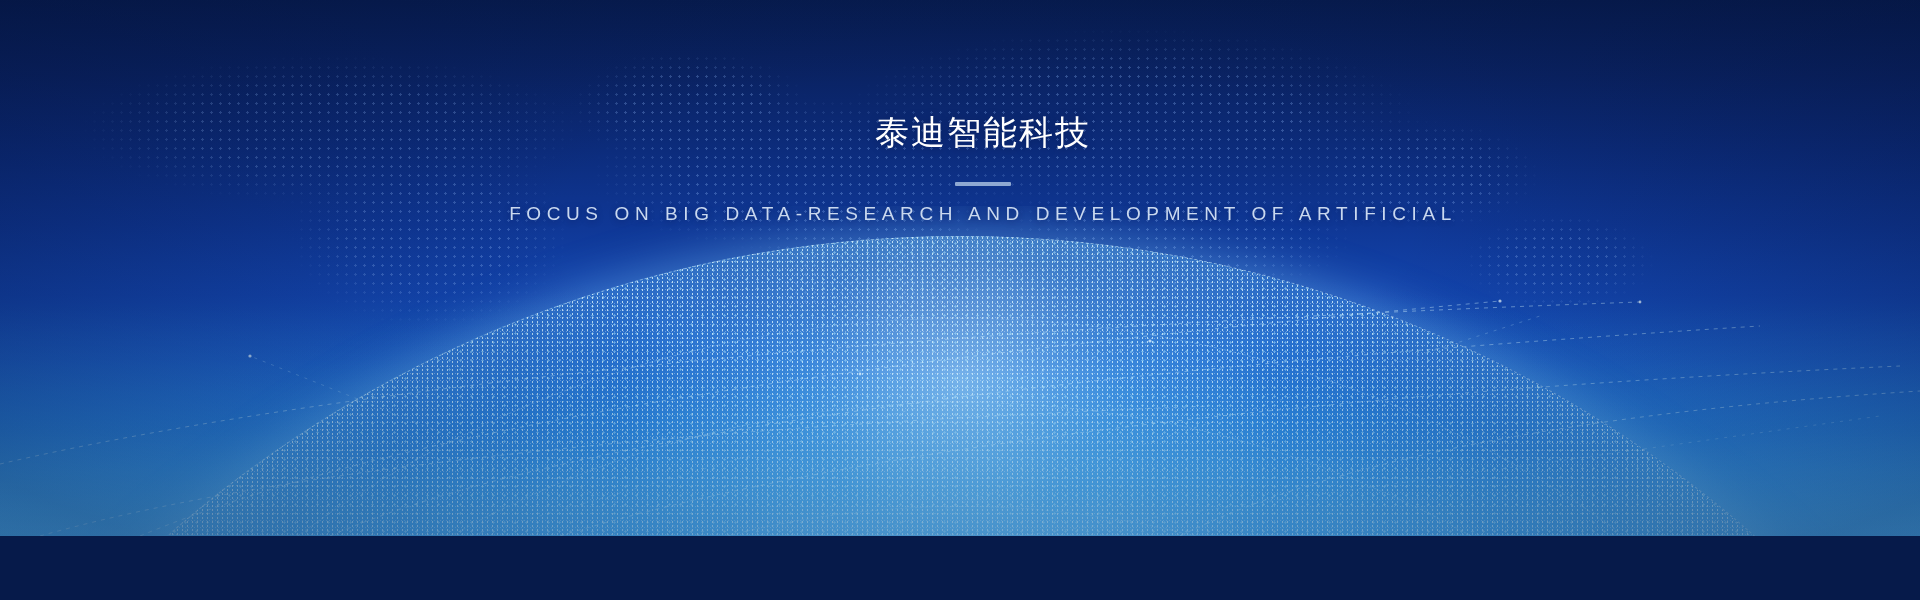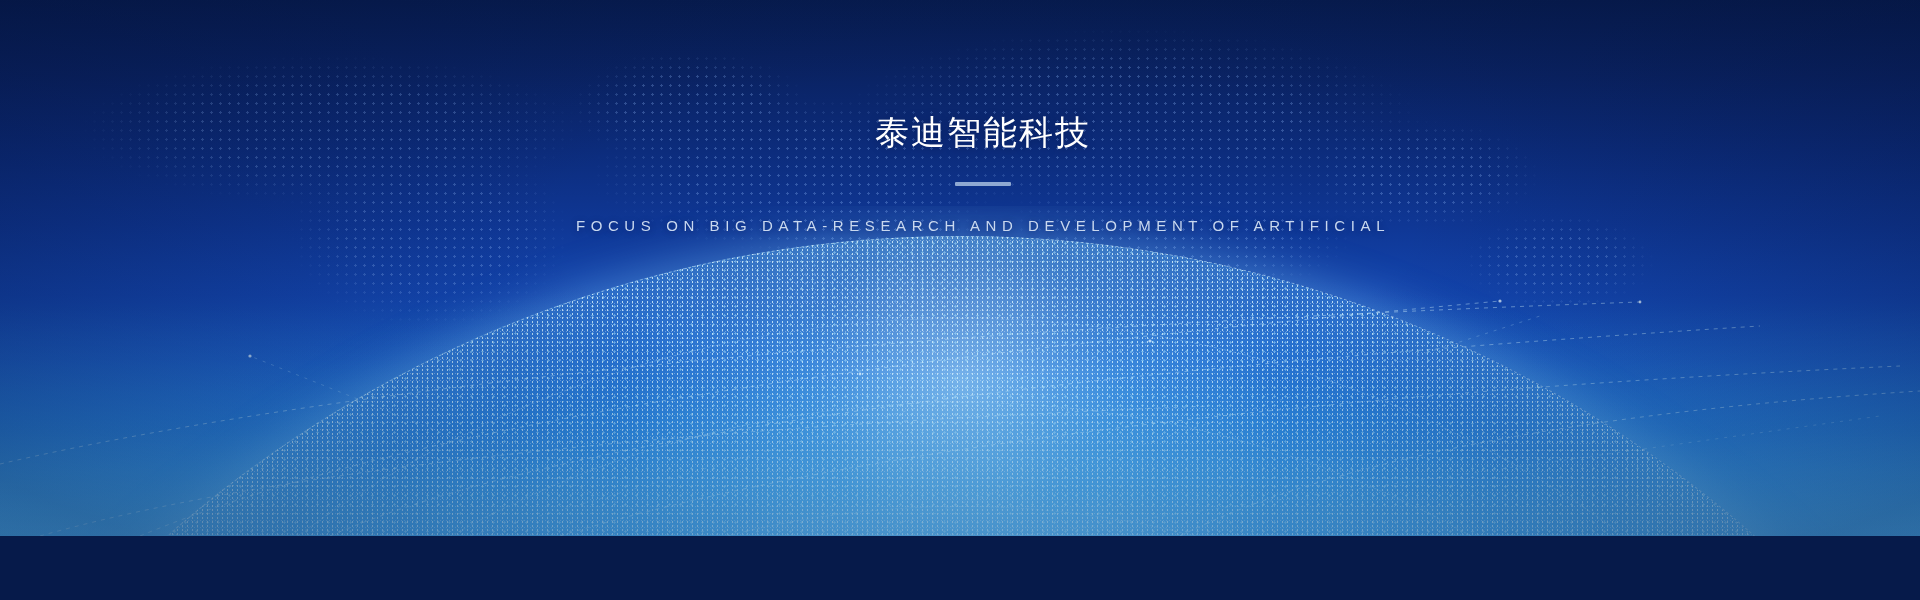--- a/index.html
+++ b/index.html
@@ -171,24 +171,24 @@
   .headline {
     margin-top: 28px;
     font-size: 62px;
     line-height: 1.12;
     font-weight: 700;
     color: #FFD50B;
     letter-spacing: 1px;
     text-shadow: 0 2px 14px rgba(5,25,80,0.45);
   }
   .subtitle {
-    margin-top: 28px;
+    margin-top: 16px;
     text-align: right;
     color: #c9d8ef;
-    font-size: 15px;
+    font-size: 19px;
     line-height: 23px;
     letter-spacing: 5.6px;
     font-weight: 400;
     text-shadow: 0 1px 6px rgba(0,20,70,0.45);
   }
   .subtitle div { white-space: nowrap; }
 </style>
 </head>
 <body>
 

